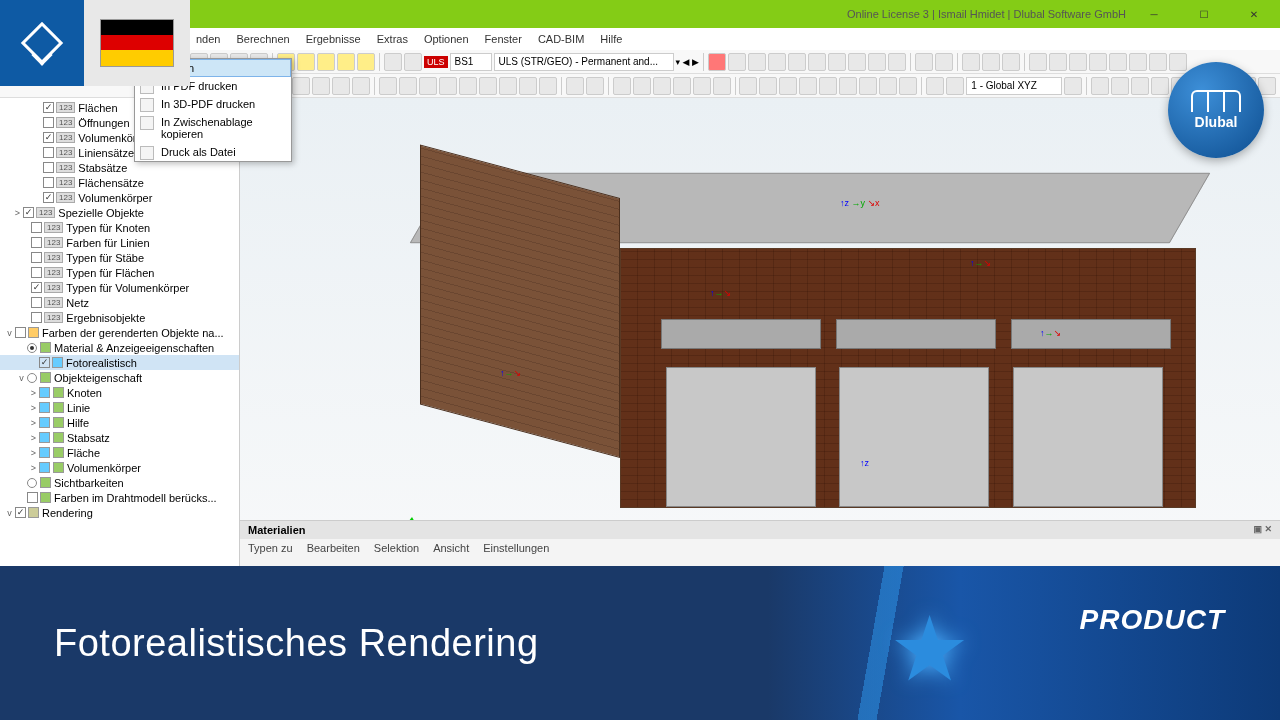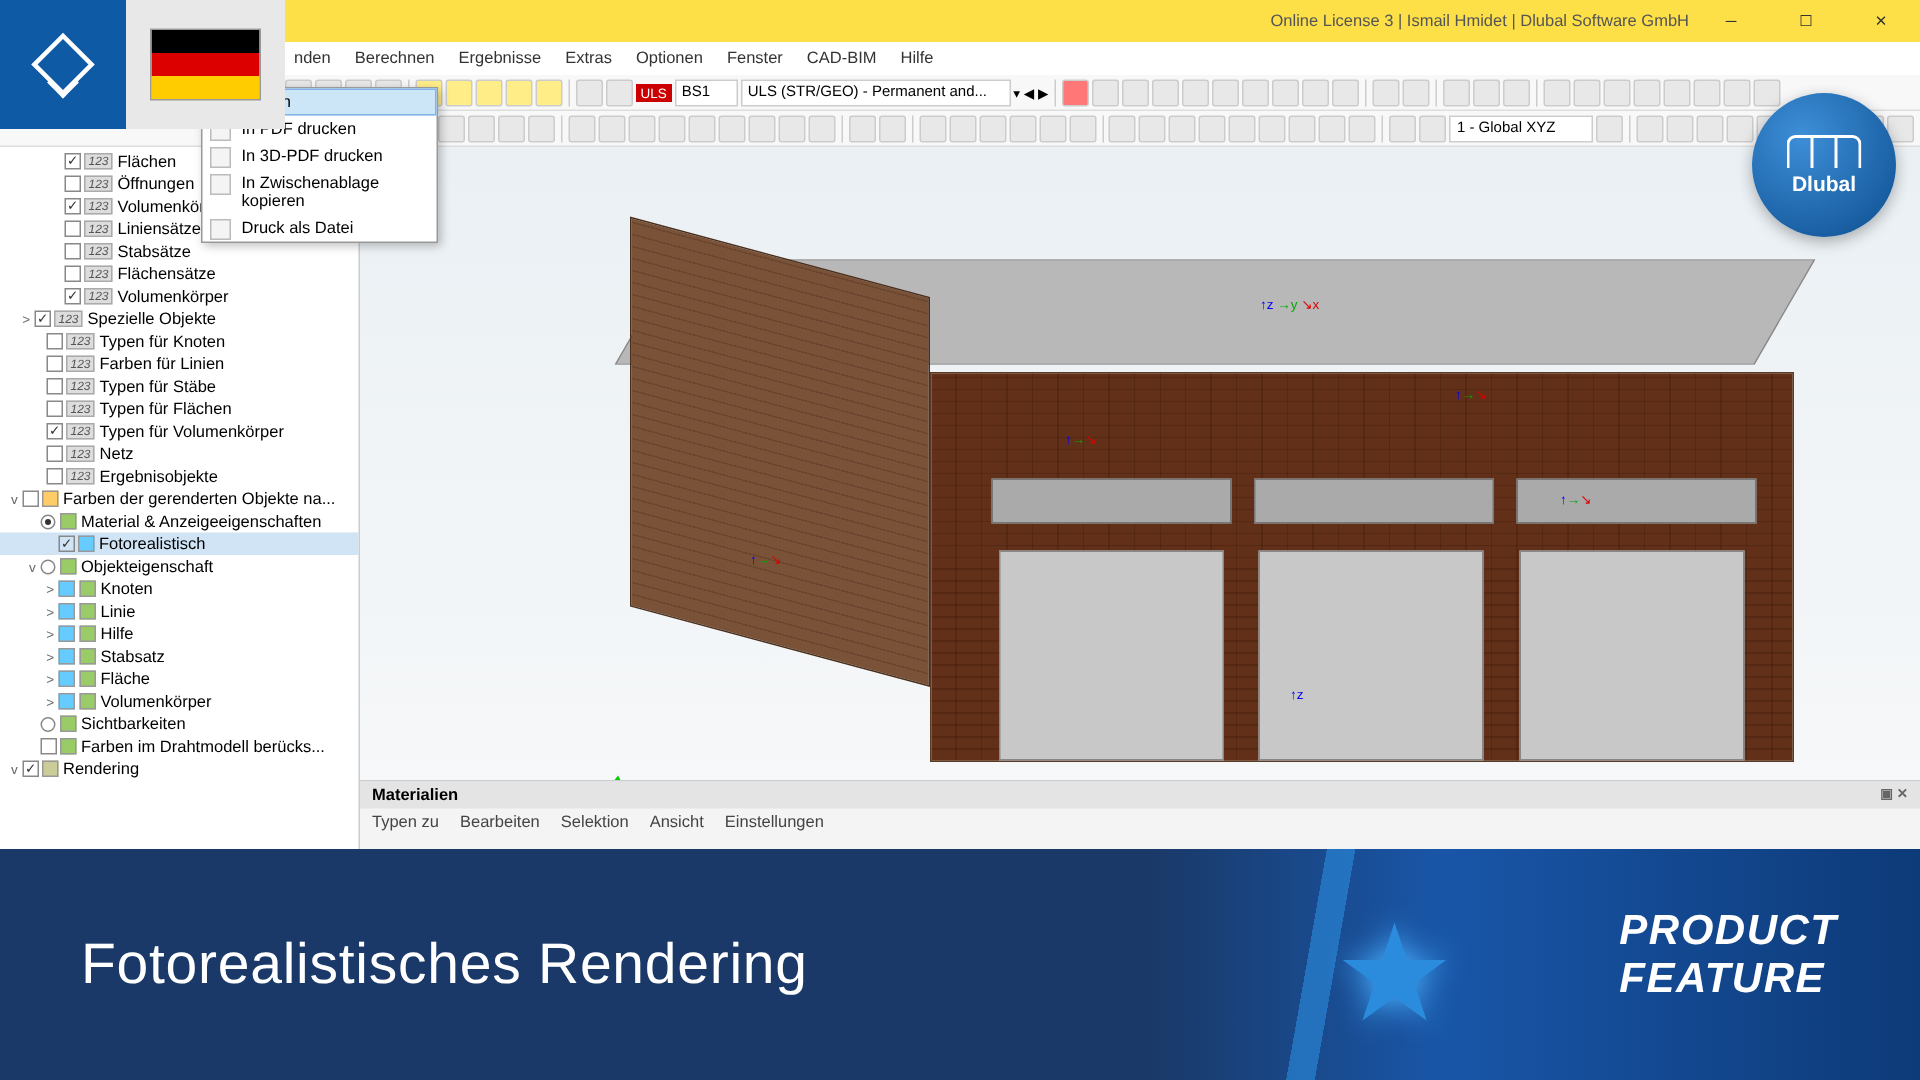--- a/index.html
+++ b/index.html
@@ -1,38 +1,38 @@
 <!DOCTYPE html>
 <html><head>
 <meta charset="utf-8">
 <style>
 * { margin:0; padding:0; box-sizing:border-box; font-family:"Segoe UI",Tahoma,sans-serif; }
 body { width:1280px; height:720px; overflow:hidden; background:#fff; position:relative; }
-.titlebar { height:28px; background:#fde047; display:flex; align-items:center; justify-content:flex-end; padding:0 4px; font-size:11px; color:#555; gap:6px;margin-left:10px; }
+.titlebar { height:28px; background:#84cc16; display:flex; align-items:center; justify-content:flex-end; padding:0 4px; font-size:11px; color:#555; gap:6px;margin-left:10px; }
 .wbtn { width:44px; height:28px; display:flex; align-items:center; justify-content:center; color:#333; font-size:10px; }
 .wbtn.close { color:#333; }
 .menubar { height:22px; background:#fff; display:flex; align-items:center; padding-left:190px; font-size:11px; color:#333; gap:4px; }
 .menubar span { padding:2px 6px; }
 .tbrow { height:24px; background:#f8f8f8; border-bottom:1px solid #ddd; display:flex; align-items:center; padding:0 4px; gap:2px; position:relative; z-index:5; }
 .tbrow .ico { width:18px; height:18px; background:#e8e8e8; border:1px solid #ccc; border-radius:2px; flex-shrink:0; }
 .tbrow .sep { width:1px; height:18px; background:#ccc; margin:0 2px; }
 .tbrow .combo { height:18px; border:1px solid #ccc; background:#fff; font-size:10px; padding:0 4px; display:flex; align-items:center; }
 .uls { background:#c00; color:#fff; font-size:9px; padding:1px 3px; }
 .content { display:flex; height:494px; }
 .nav { width:240px; background:#fff; border-right:1px solid #ccc; overflow:hidden; font-size:11px; }
 .nav-title { background:#e8e8e8; padding:3px 6px; font-weight:bold; font-size:11px; border-bottom:1px solid #ccc; }
 .tree { padding:2px 0; }
 .ti { display:flex; align-items:center; padding:1px 0; white-space:nowrap; min-height:15px; }
 .ti .ind { display:inline-block; }
 .ti .exp { width:11px; text-align:center; color:#666; font-size:9px; }
 .ti .chk { width:11px; height:11px; border:1px solid #888; margin-right:2px; flex-shrink:0; display:flex; align-items:center; justify-content:center; font-size:9px; }
 .ti .chk.on::after { content:"✓"; color:#333; font-size:9px; line-height:1; }
 .ti .rad { width:10px; height:10px; border:1px solid #888; border-radius:50%; margin-right:3px; flex-shrink:0; }
 .ti .rad.on::after { content:""; display:block; width:4px; height:4px; background:#333; border-radius:50%; margin:2px; }
-.ti .badge { background:#ddd; color:#555; font-size:8px; padding:0 2px; margin-right:3px; border:1px solid #aaa;font-style:italic; }
+.ti .badge { background:#ddd; color:#555; font-size:8px; padding:0 2px; margin-right:3px; border:1px solid #aaa; }
 .ti .sw { width:11px; height:11px; margin-right:3px; border:1px solid #999; }
 .ti.hl { background:#d0e4f5; }
 .viewport { flex:1; background:linear-gradient(#eaf0f4,#f8f9fa); position:relative; overflow:hidden; }
 .building { position:absolute; left:160px; top:60px; width:780px; height:360px; }
 .roof { position:absolute; width:760px; height:140px; background:#b8b8b8; transform:skewX(-30deg) scaleY(0.5); left:30px; top:-20px; border:1px solid #888; }
 .wall-f { position:absolute; left:220px; top:90px; width:576px; height:260px; background:repeating-linear-gradient(0deg,#9e6f50 0 7px,#8a5d40 7px 8px),repeating-linear-gradient(90deg,#9e6f50 0 16px,#8a5d40 16px 17px); background-blend-mode:multiply; border:1px solid #5a3a25; }
 .wall-l { position:absolute; left:20px; top:40px; width:200px; height:260px; background:repeating-linear-gradient(0deg,#7a5238 0 7px,#6a4630 7px 8px); transform:skewY(15deg); transform-origin:right; border:1px solid #4a2e1c; }
 .lintel { position:absolute; height:30px; background:#aaa; border:1px solid #777; }
 .door { position:absolute; bottom:0; width:150px; height:140px; background:#c8c8c8; border:1px solid #888; }
 .supports { position:absolute; bottom:-10px; left:0; width:100%; display:flex; justify-content:space-around; }
@@ -456,15 +456,14 @@
   <div class="bridge"></div>
   <div class="txt">Dlubal</div>
 </div>
 
 <div class="footer">
   <div class="ft">Fotorealistisches Rendering</div>
   <div class="slash"></div>
   <div class="star">★</div>
   <div class="pf">
     <div>PRODUCT</div>
-      <div>FEATURE</div>
   </div>
 </div>
 
 </body></html>

